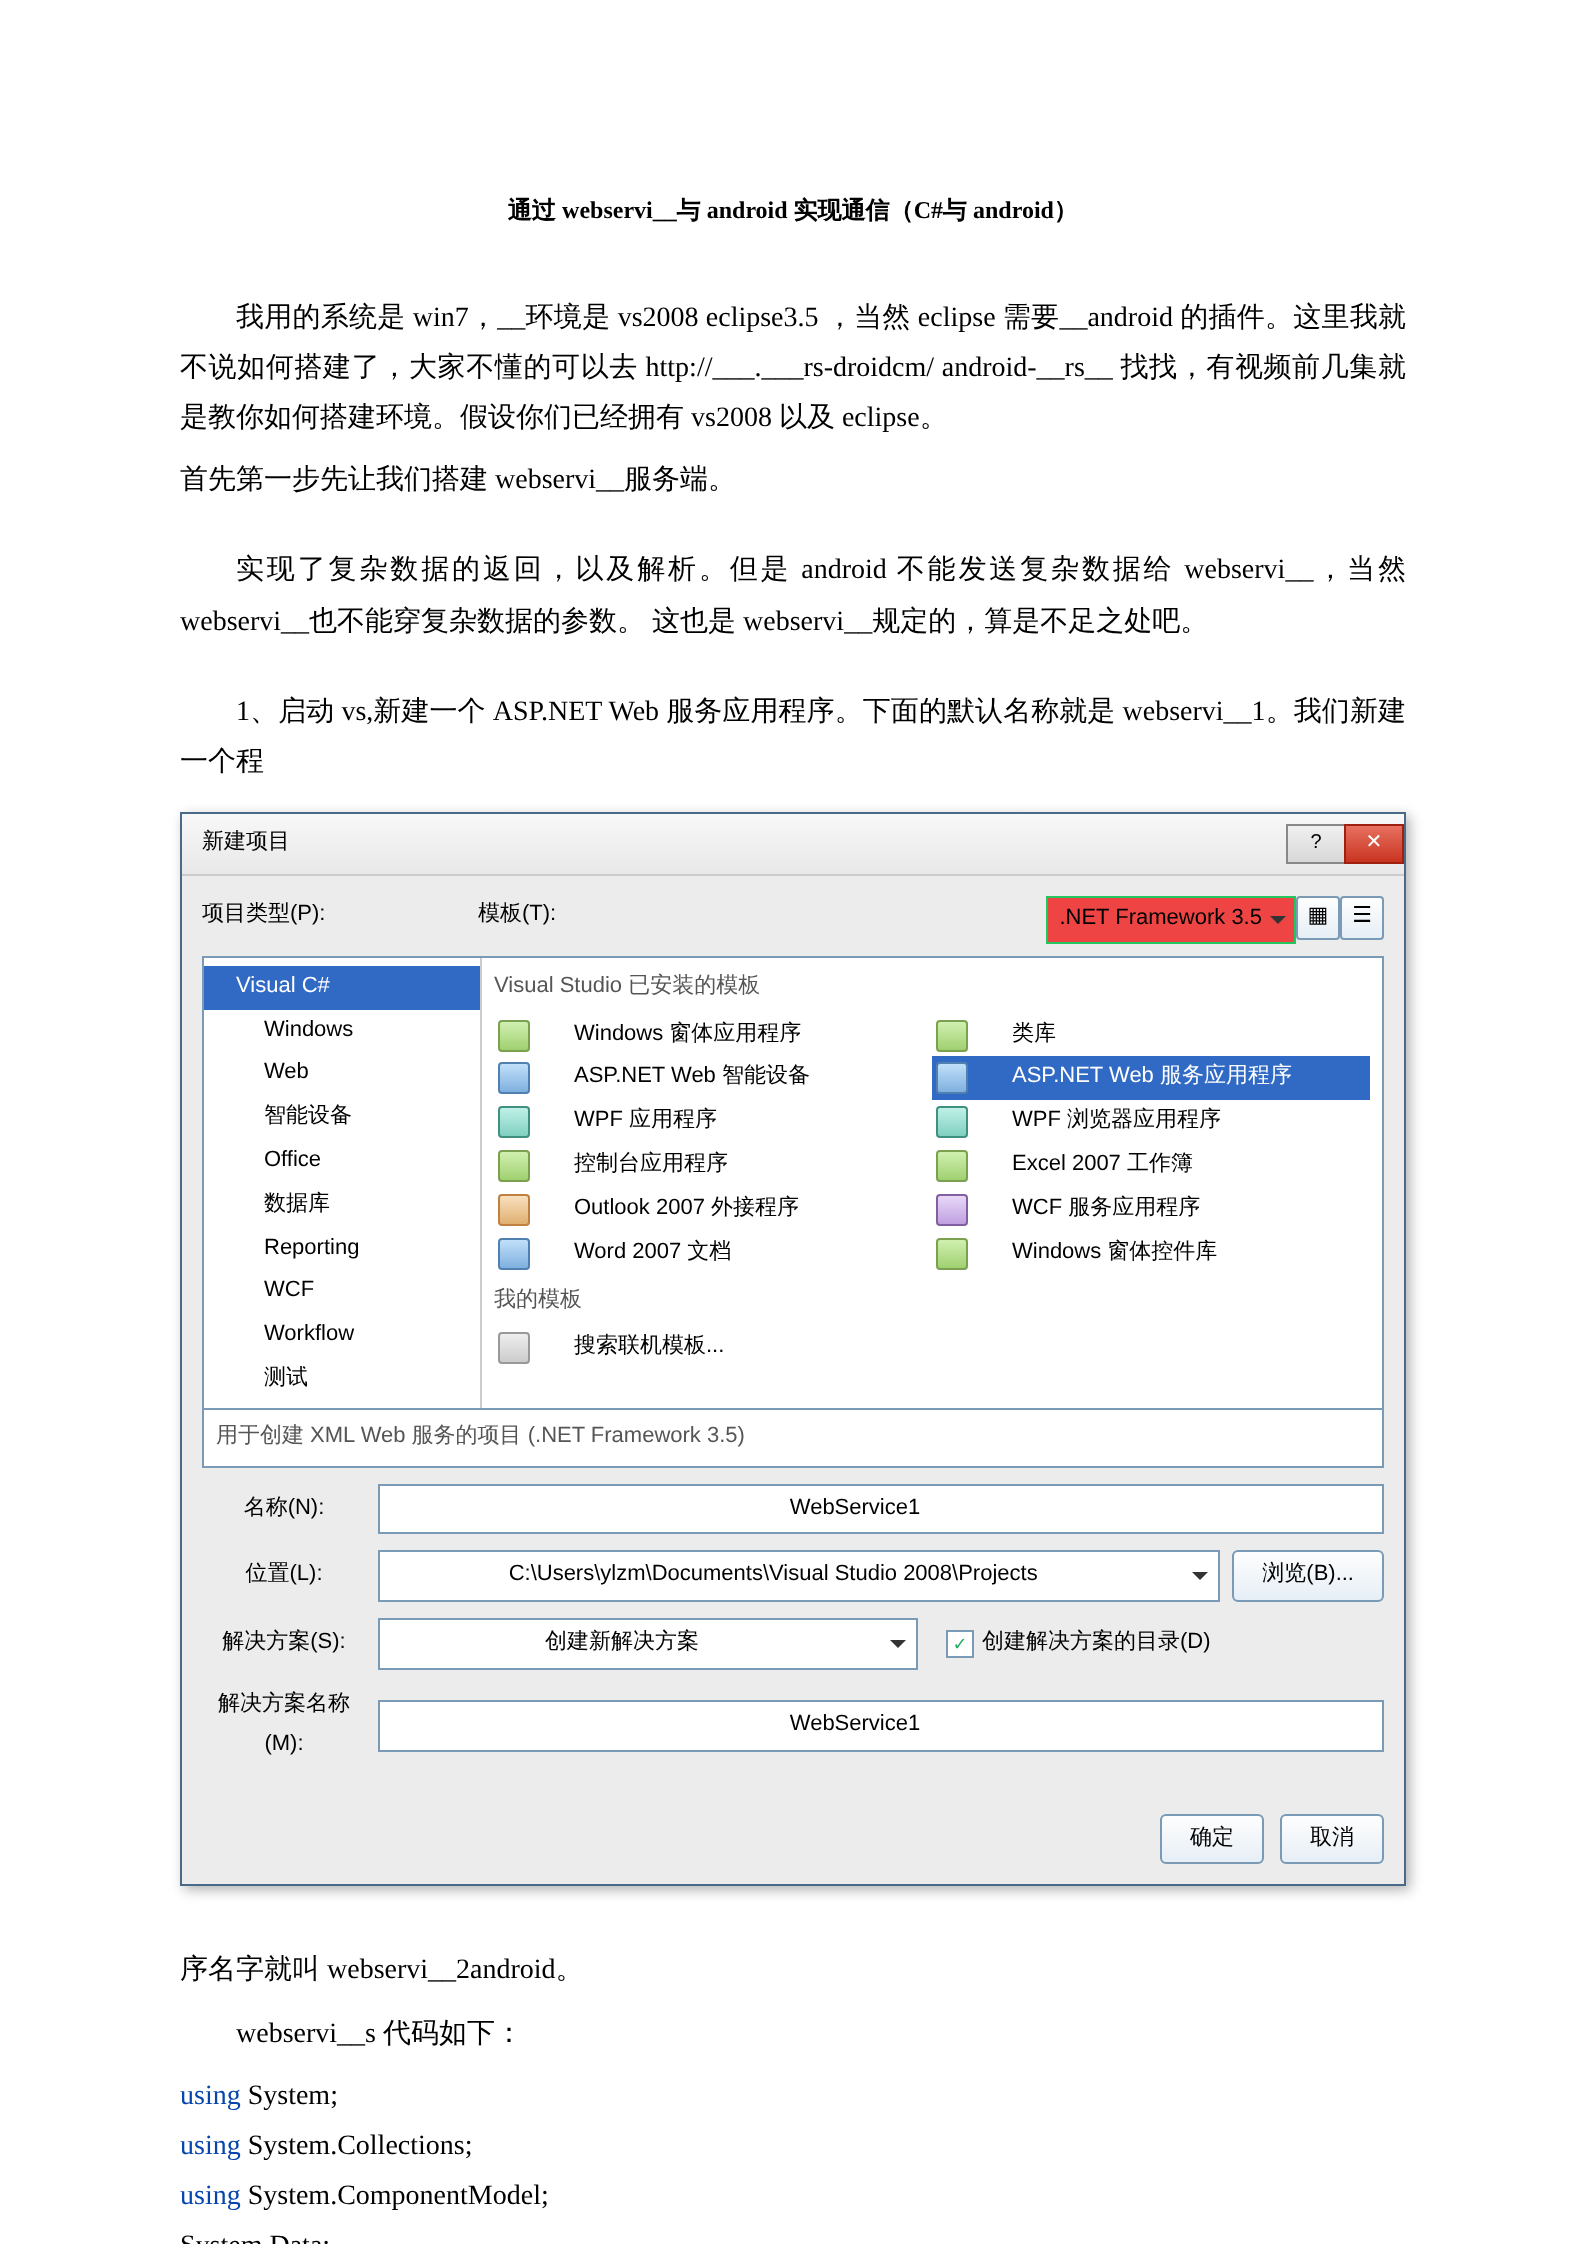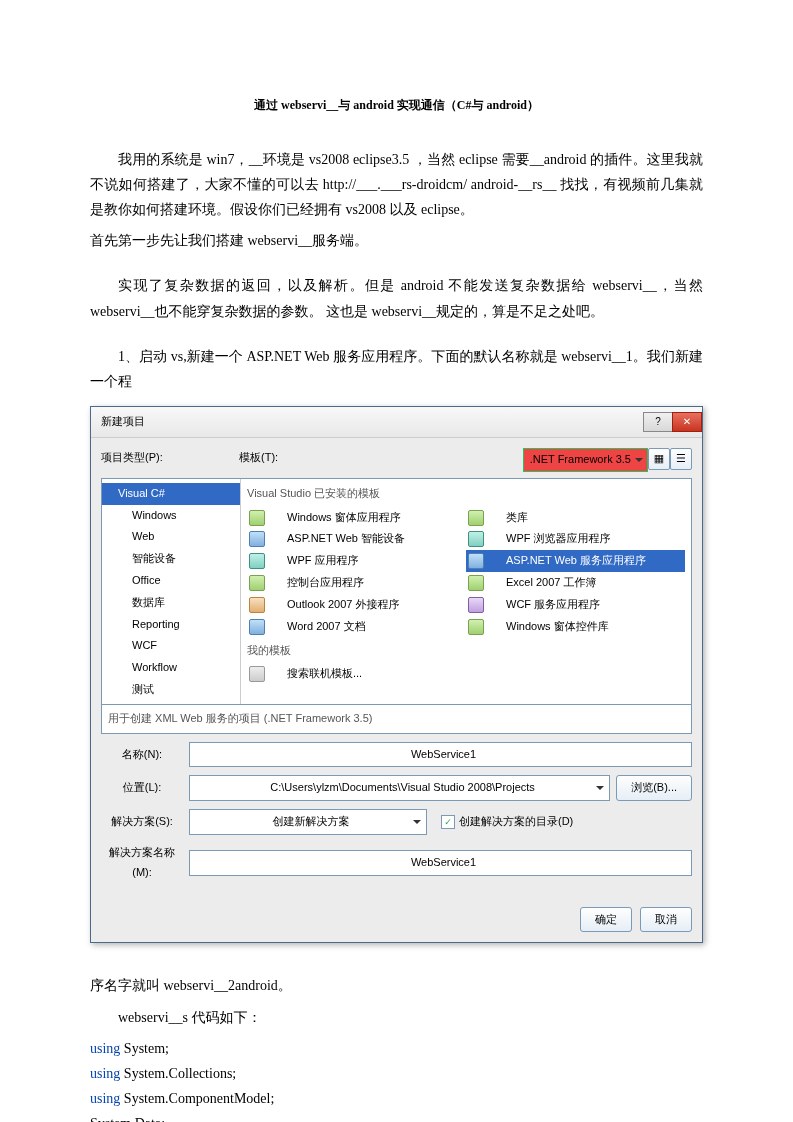--- a/index.html
+++ b/index.html
@@ -182,21 +182,21 @@
     gap: 6px;
     text-align: center;
   }
   .formrow label {
     width: 82px;
   }
   .formrow .field {
     flex: 1;
     background: #fff;
     border: 1px solid #7a9ab5;
-    padding: 2px 0 2px 6px;
+    padding: 2px 32px 2px 6px;
     position: relative;
   }
   .formrow .field.hasdrop::after {
     content: "";
     position: absolute;
     right: 5px;
     top: 50%;
     margin-top: -2px;
     border: 4px solid transparent;
     border-top-color: #333;
@@ -313,27 +313,27 @@
                 <div class="templ-item">
                   <span class="ticon blue"></span>
                   <span>Word 2007 文档</span>
                 </div>
               </div>
             <div class="templ-col" id="tcol-right">
                 <div class="templ-item">
                   <span class="ticon green"></span>
                   <span>类库</span>
                 </div>
-                <div class="templ-item">
-                  <span class="ticon teal"></span>
-                  <span>WPF 浏览器应用程序</span>
-                </div>
                 <div class="templ-item sel">
                   <span class="ticon blue"></span>
                   <span>ASP.NET Web 服务应用程序</span>
+                </div>
+                <div class="templ-item">
+                  <span class="ticon teal"></span>
+                  <span>WPF 浏览器应用程序</span>
                 </div>
                 <div class="templ-item">
                   <span class="ticon green"></span>
                   <span>Excel 2007 工作簿</span>
                 </div>
                 <div class="templ-item">
                   <span class="ticon purple"></span>
                   <span>WCF 服务应用程序</span>
                 </div>
                 <div class="templ-item">

